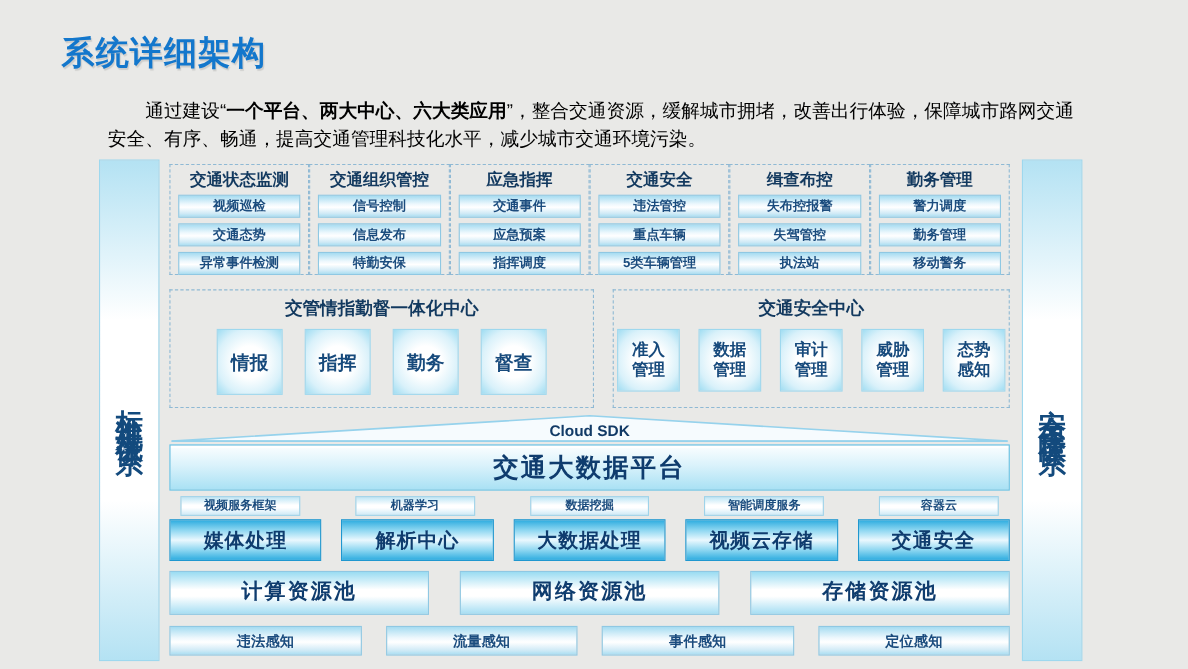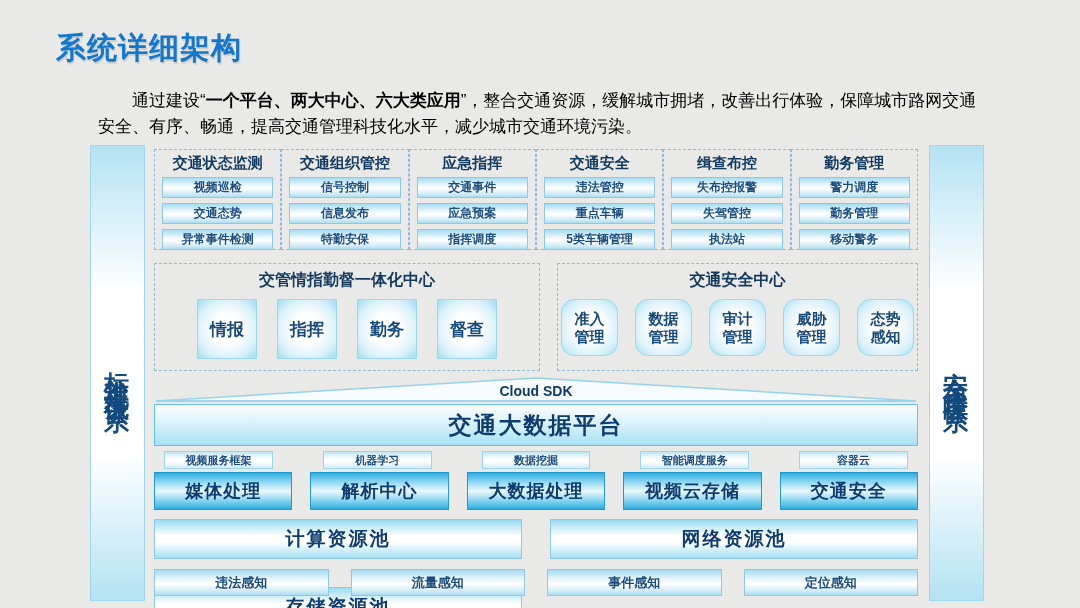--- a/index.html
+++ b/index.html
@@ -54,21 +54,21 @@
   .sq-row{display:flex;justify-content:center;gap:20px;margin-top:8px;}
   .sq{
     width:58px;height:58px;
     background:radial-gradient(circle,#ffffff 35%,#d9f1fa 72%,#a0ddf2 100%);
     border:1px solid #9ed8ee;
     display:flex;align-items:center;justify-content:center;
     font-weight:bold;color:#174a7c;
   }
   .c1 .sq{font-size:17px;}
   .c2 .sq-row{gap:17px;}
-  .c2 .sq{width:55px;height:55px;font-size:15px;line-height:1.15;border-radius:13px;}
+  .c2 .sq{width:55px;height:55px;font-size:15px;line-height:1.15;}
   .c2 .sq span{display:inline-block;width:32px;word-break:break-all;}
   
   .cloudsdk{position:absolute;top:233px;left:0;right:0;height:28px;}
   .cloudsdk svg{position:absolute;left:0;top:0;}
   .cloudsdk-text{
     position:absolute;left:0;right:0;top:8px;text-align:center;
     font-size:14px;font-weight:bold;color:#123a66;
   }
   
   .platform{
@@ -90,21 +90,21 @@
   .modules-row{position:absolute;top:330px;left:0;right:0;height:38px;
     display:grid;grid-template-columns:repeat(5,1fr);gap:18px;}
   .module-btn{
     height:36px;line-height:36px;text-align:center;
     font-size:18px;font-weight:bold;color:#0f3c6e;letter-spacing:1px;
     background:linear-gradient(180deg,#2fade0 0%,#8ed7f1 25%,#eaf8fe 50%,#8ed7f1 75%,#2fade0 100%);
     border:1px solid #1f97cf;
   }
   
   .pools-row{position:absolute;top:377px;left:0;right:0;height:40px;
-    display:grid;grid-template-columns:repeat(2,1fr);gap:28px;}
+    display:grid;grid-template-columns:repeat(3,1fr);gap:28px;}
   .pool-btn{
     height:38px;line-height:38px;text-align:center;
     font-size:19px;font-weight:bold;color:#0f3c6e;letter-spacing:2px;
     background:linear-gradient(180deg,#9adcf2 0%,#ffffff 42%,#ffffff 58%,#a6def3 100%);
     border:1px solid #8fc8e3;
   }
   
   .sensors-row{position:absolute;top:427px;left:0;right:0;height:27px;
     display:grid;grid-template-columns:repeat(4,1fr);gap:22px;}
   .sensor{

